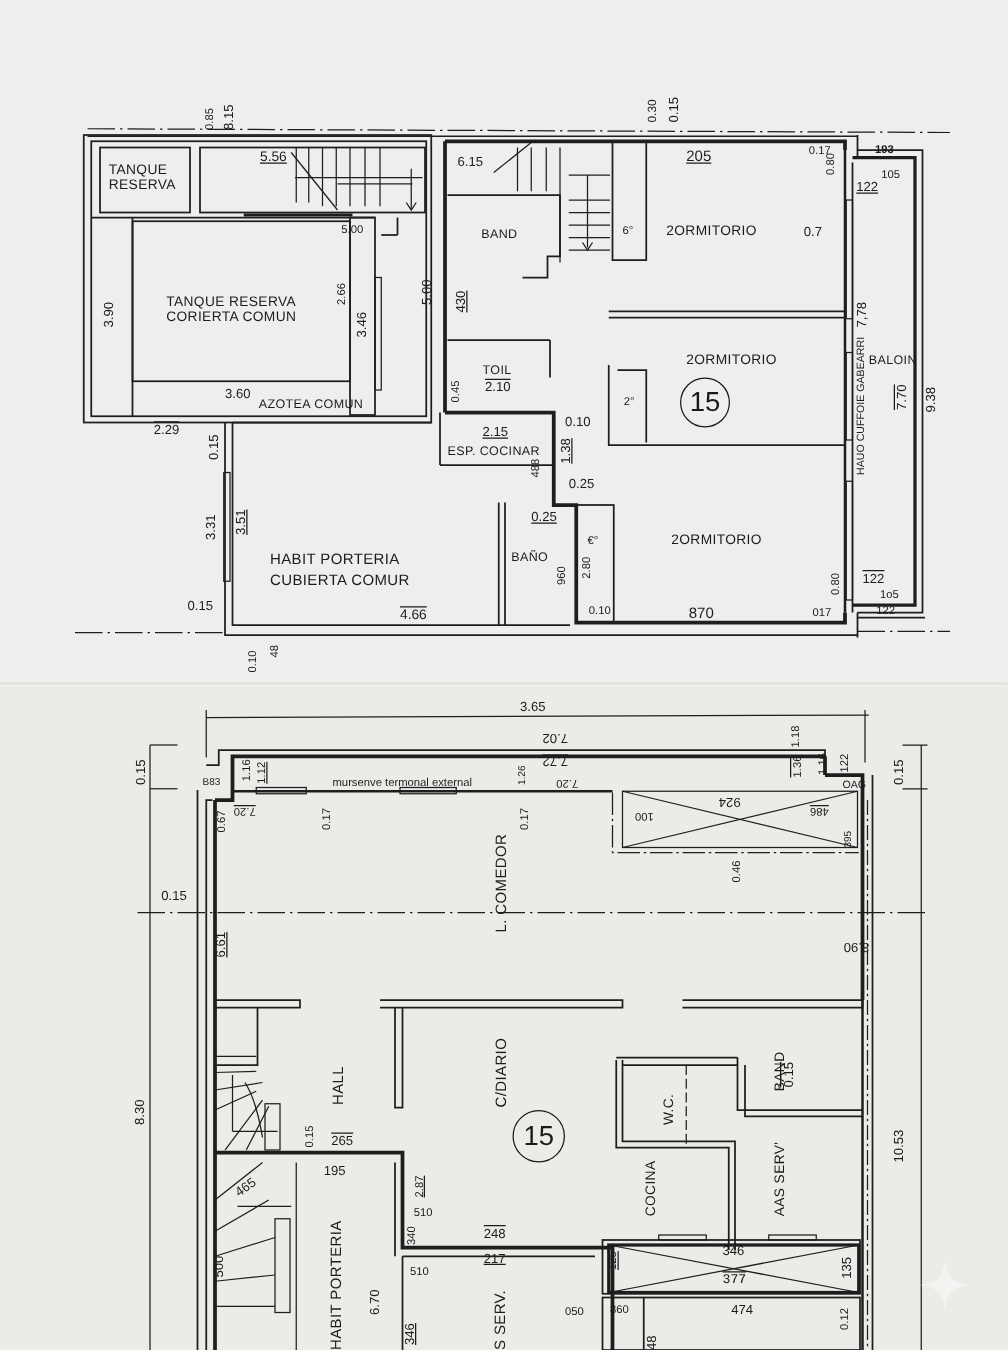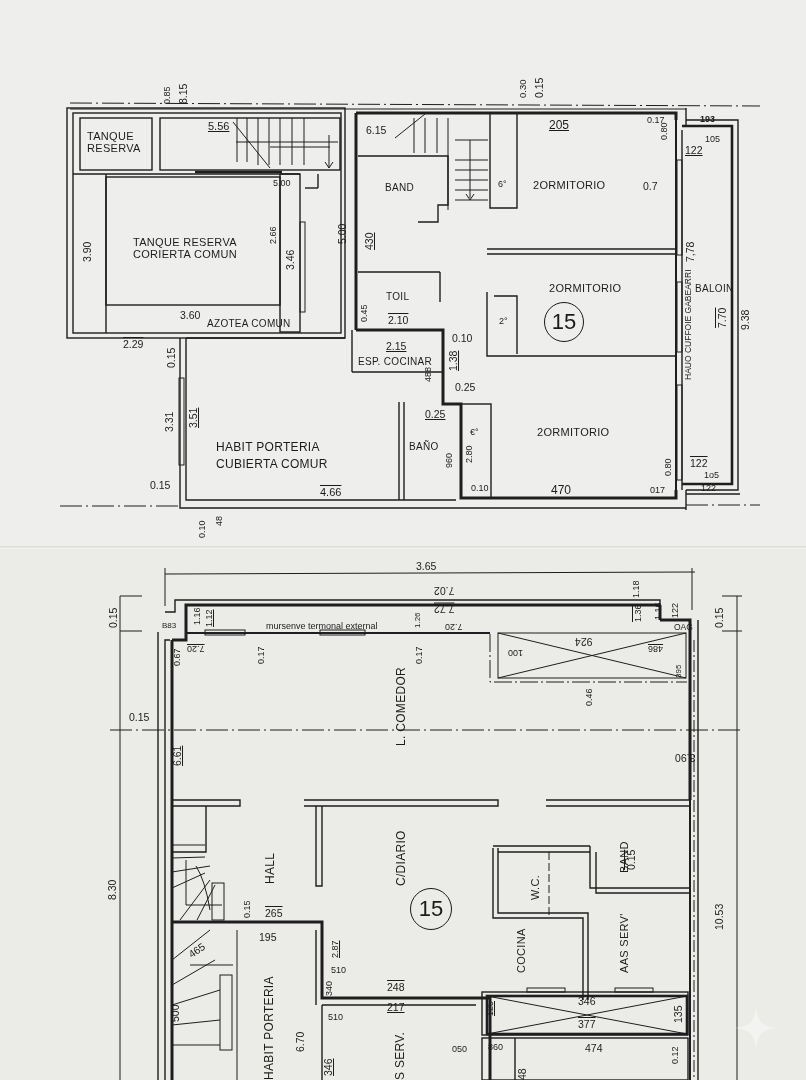--- a/index.html
+++ b/index.html
@@ -241,21 +241,21 @@
 <div class="t dim v" style="left:166px;top:368px;">0.15</div>
 <div class="t dim v u" style="left:188px;top:428px;">3.51</div>
 <div class="t dim v" style="left:164px;top:432px;">3.31</div>
 <div class="t dim" style="left:150px;top:480px;">0.15</div>
 <div class="t dim o" style="left:320px;top:487px;font-size:11px;">4.66</div>
 <div class="t sm v" style="left:198px;top:538px;">0.10</div>
 <div class="t sm v" style="left:215px;top:526px;">48</div>
 <div class="t dim" style="left:366px;top:125px;text-align:right;">6.15</div>
 <div class="t dim v u" style="left:364px;top:250px;">430</div>
 <div class="t sm v" style="left:360px;top:322px;">0.45</div>
-<div class="t dim o" style="left:388px;top:315px;">2.10</div>
+<div class="t dim o" style="left:388px;top:305px;">2.10</div>
 <div class="t dim u" style="left:386px;top:341px;">2.15</div>
 <div class="t dim" style="left:452px;top:333px;">0.10</div>
 <div class="t dim v u" style="left:448px;top:371px;">1.38</div>
 <div class="t sm v" style="left:424px;top:382px;">488</div>
 <div class="t dim" style="left:455px;top:382px;">0.25</div>
 <div class="t dim u" style="left:425px;top:409px;">0.25</div>
 <div class="t sm v" style="left:445px;top:468px;">960</div>
 <div class="t sm v" style="left:465px;top:463px;">2.80</div>
 <div class="t sm" style="left:471px;top:484px;">0.10</div>
 <div class="t dim v" style="left:518px;top:98px;font-size:9.5px;">0.30</div>
@@ -271,21 +271,21 @@
 <div class="t sm" style="left:705px;top:135px;">105</div>
 <div class="t dim u" style="left:685px;top:145px;">122</div>
 <div class="t dim v" style="left:685px;top:262px;">7,78</div>
 <div class="t dim v o" style="left:717px;top:328px;">7.70</div>
 <div class="t dim v" style="left:740px;top:330px;">9.38</div>
 <div class="t dim o" style="left:690px;top:458px;">122</div>
 <div class="t sm" style="left:704px;top:471px;">1o5</div>
 <div class="t sm" style="left:701px;top:484px;">122</div>
 <div class="t sm v" style="left:664px;top:476px;">0.80</div>
 <div class="t sm" style="left:650px;top:486px;">017</div>
-<div class="t dim" style="left:551px;top:484px;font-size:12px;">470</div>
+<div class="t dim" style="left:551px;top:484px;font-size:12px;">870</div>
 
 <div class="t dim" style="left:416px;top:561px;">3.65</div>
 <div class="t dim v" style="left:108px;top:628px;">0.15</div>
 <div class="t dim v" style="left:714px;top:628px;">0.15</div>
 <div class="t dim" style="left:129px;top:712px;">0.15</div>
 <div class="t dim v" style="left:107px;top:900px;">8.30</div>
 <div class="t dim v" style="left:714px;top:930px;">10.53</div>
 <div class="t dim v u" style="left:172px;top:766px;">6.61</div>
 <div class="t dim v180" style="left:675px;top:752px;">8.90</div>
 <div class="t sm v" style="left:173px;top:666px;">0.67</div>
@@ -319,21 +319,21 @@
 <div class="t sm v" style="left:325px;top:996px;">340</div>
 <div class="t dim o" style="left:387px;top:982px;">248</div>
 <div class="t dim u" style="left:387px;top:1002px;text-align:center;">217</div>
 <div class="t sm" style="left:328px;top:1013px;">510</div>
 <div class="t dim v" style="left:170px;top:1022px;">500</div>
 <div class="t dim v" style="left:295px;top:1052px;">6.70</div>
 <div class="t dim v u" style="left:323px;top:1076px;">346</div>
 <div class="t sm" style="left:452px;top:1045px;">050</div>
 <div class="t sm v u" style="left:486px;top:1016px;">125</div>
 <div class="t dim" style="left:578px;top:996px;">346</div>
-<div class="t dim o" style="left:578px;top:1019px;">377</div>
+<div class="t dim o" style="left:578px;top:1019px;font-family:Liberation Mono, monospace;">377</div>
 <div class="t dim v" style="left:673px;top:1023px;">135</div>
 <div class="t dim" style="left:585px;top:1043px;">474</div>
 <div class="t sm v" style="left:671px;top:1064px;">0.12</div>
 <div class="t dim v" style="left:517px;top:1080px;">48</div>
 <div class="t sm" style="left:488px;top:1043px;">860</div>
 
 <div class="t room v" style="left:395px;top:746px;font-size:12px;">L. COMEDOR</div>
 <div class="t room v" style="left:395px;top:886px;font-size:12px;">C/DIARIO</div>
 <div class="t room v" style="left:264px;top:884px;font-size:12px;">HALL</div>
 <div class="t room v" style="left:530px;top:900px;">W.C.</div>

